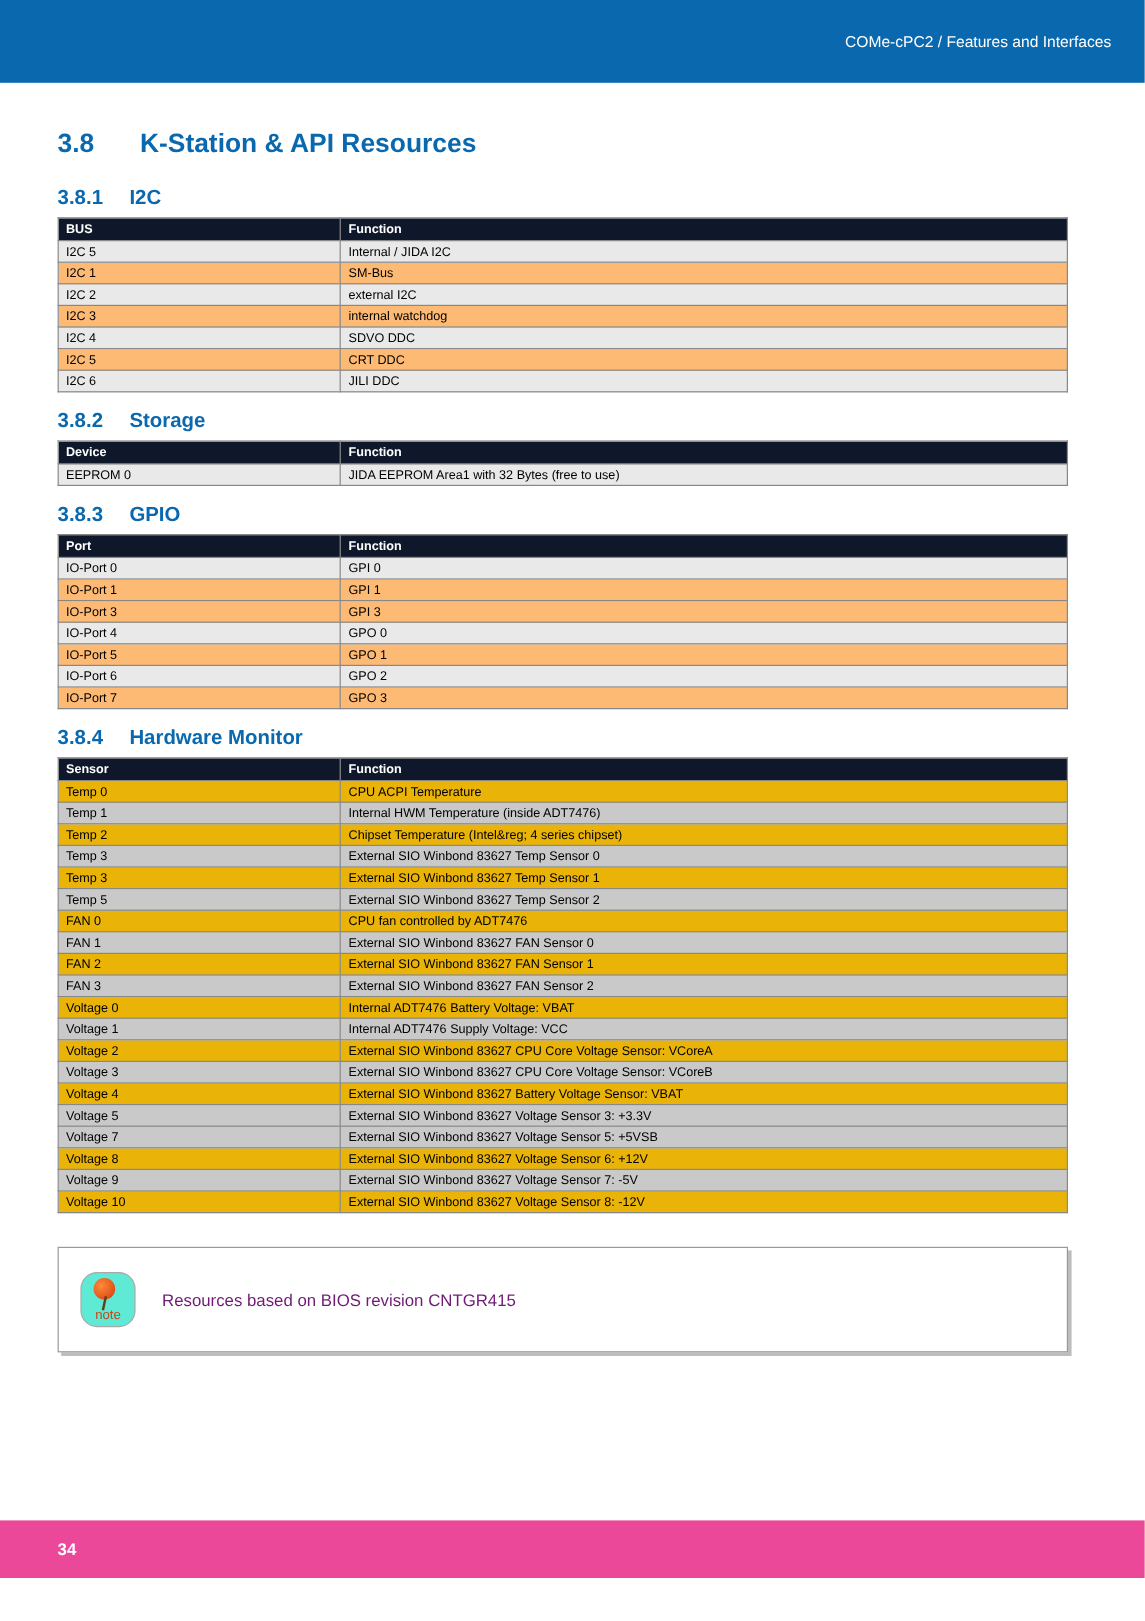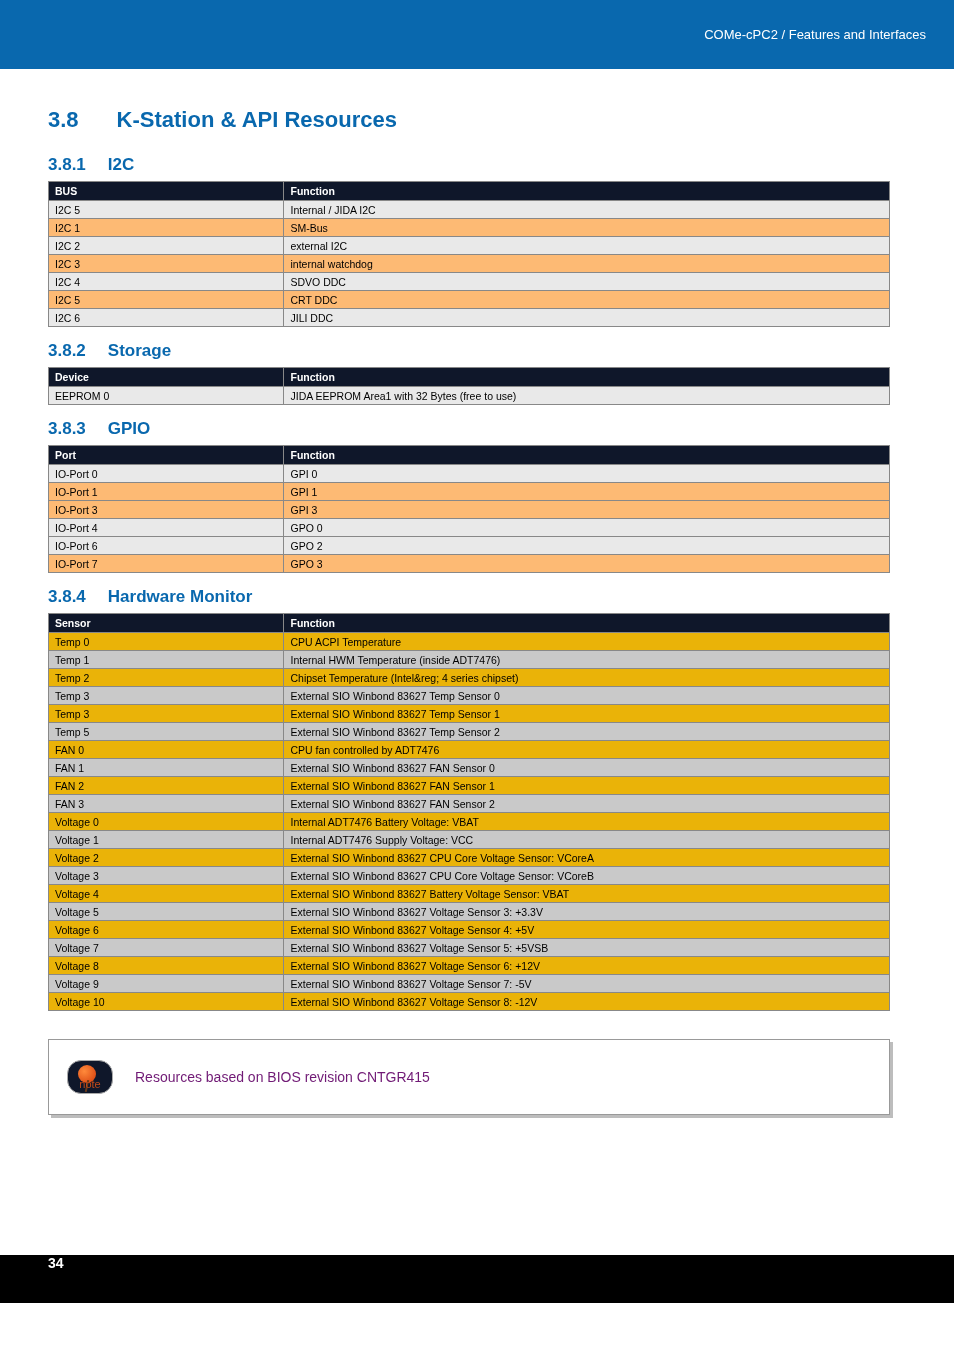--- a/index.html
+++ b/index.html
@@ -66,23 +66,23 @@
     background: #fff;
     position: relative;
     box-shadow: 3px 3px 0 #bdbdbd;
     padding: 20px 18px 20px 18px;
     display: flex;
     align-items: center;
     gap: 22px;
   }
   .note-icon {
     width: 46px;
-    height: 34px;
+    height: 46px;
     border: 1px solid #aaa;
-    background: #0f172a;
+    background: #5eead4;
     position: relative;
     border-radius: 14px;
     flex-shrink: 0;
   }
   .note-icon .pin-head {
     width: 18px; height: 18px;
     background: radial-gradient(circle at 35% 35%, #ff8a3b, #d23a0a);
     border-radius: 50%;
     position: absolute;
     top: 4px; left: 10px;
@@ -102,23 +102,24 @@
     color: #c04a1a;
     font-size: 11px;
     font-family: "Comic Sans MS", cursive, sans-serif;
   }
   .note-text {
     font-size: 14px;
     color: #701a75;
   }
   .footer-bar {
     margin-top: 120px;
-    background: #000000;
+    background: #ec4899;
     height: 48px;
     display: flex;
+    align-items: center;
     padding-left: 48px;
     color: #fff;
     font-weight: bold;
     font-size: 14px;
   }
 </style>
 </head>
 <body>
 
 <div class="header-bar">
@@ -211,20 +212,24 @@
           <td>GPI 1</td>
         </tr>
         <tr class="even">
           <td class="col-left">IO-Port 3</td>
           <td>GPI 3</td>
         </tr>
         <tr class="odd">
           <td class="col-left">IO-Port 4</td>
           <td>GPO 0</td>
         </tr>
+        <tr class="even">
+          <td class="col-left">IO-Port 5</td>
+          <td>GPO 1</td>
+        </tr>
         <tr class="odd">
           <td class="col-left">IO-Port 6</td>
           <td>GPO 2</td>
         </tr>
         <tr class="even">
           <td class="col-left">IO-Port 7</td>
           <td>GPO 3</td>
         </tr>
       </tbody>
   </table>
@@ -297,24 +302,20 @@
           <td>External SIO Winbond 83627 CPU Core Voltage Sensor: VCoreB</td>
         </tr>
         <tr class="odd">
           <td class="col-left">Voltage 4</td>
           <td>External SIO Winbond 83627 Battery Voltage Sensor: VBAT</td>
         </tr>
         <tr class="even">
           <td class="col-left">Voltage 5</td>
           <td>External SIO Winbond 83627 Voltage Sensor 3: +3.3V</td>
         </tr>
-        <tr class="odd">
-          <td class="col-left">Voltage 6</td>
-          <td>External SIO Winbond 83627 Voltage Sensor 4: +5V</td>
-        </tr>
         <tr class="even">
           <td class="col-left">Voltage 7</td>
           <td>External SIO Winbond 83627 Voltage Sensor 5: +5VSB</td>
         </tr>
         <tr class="odd">
           <td class="col-left">Voltage 8</td>
           <td>External SIO Winbond 83627 Voltage Sensor 6: +12V</td>
         </tr>
         <tr class="even">
           <td class="col-left">Voltage 9</td>

